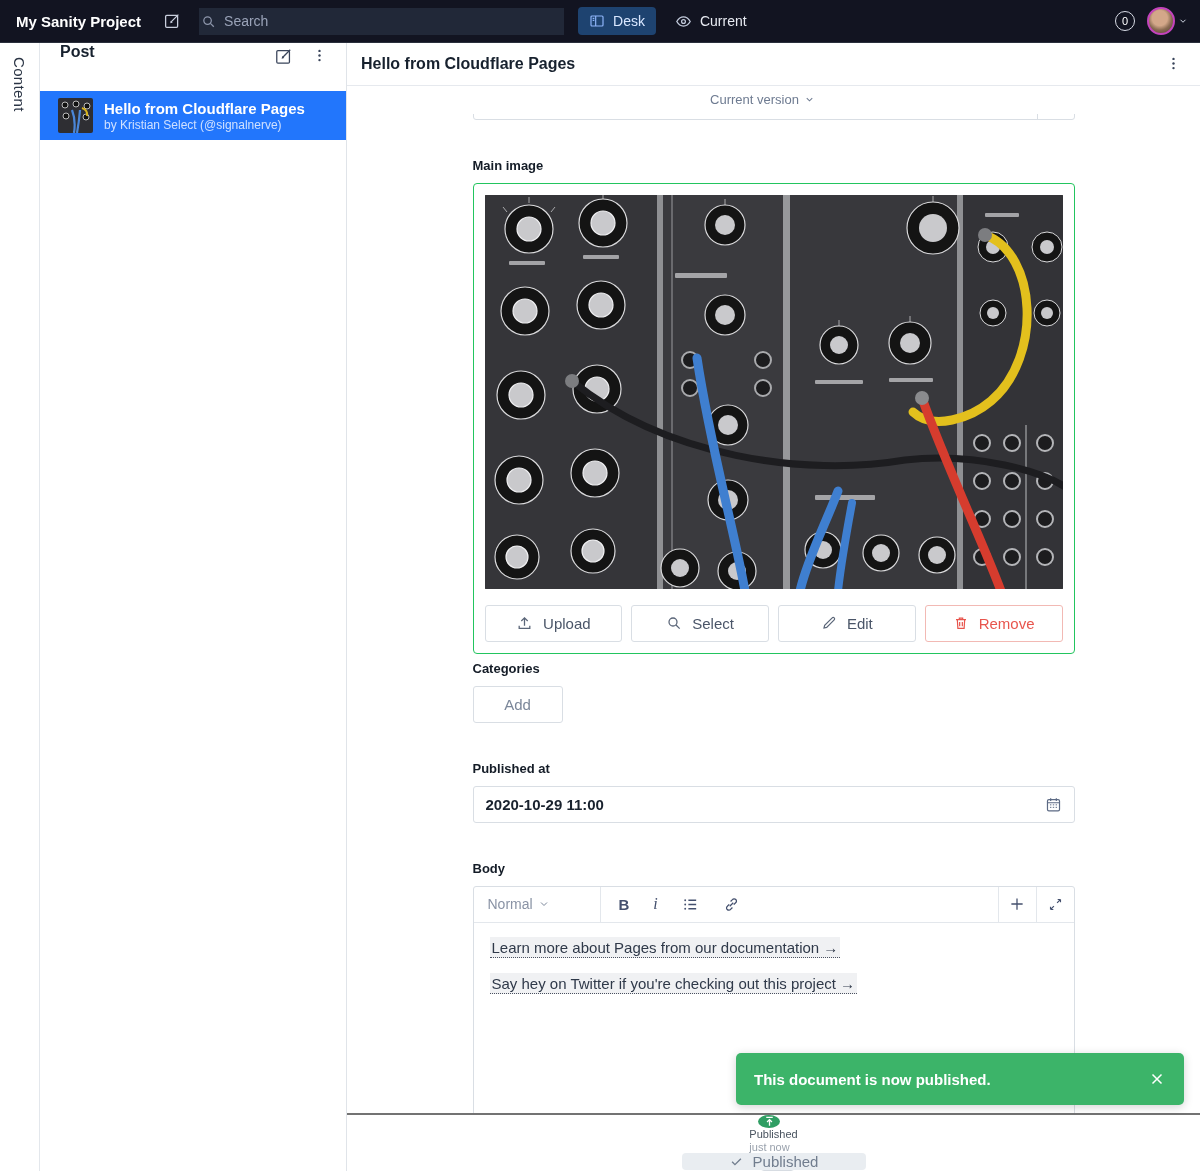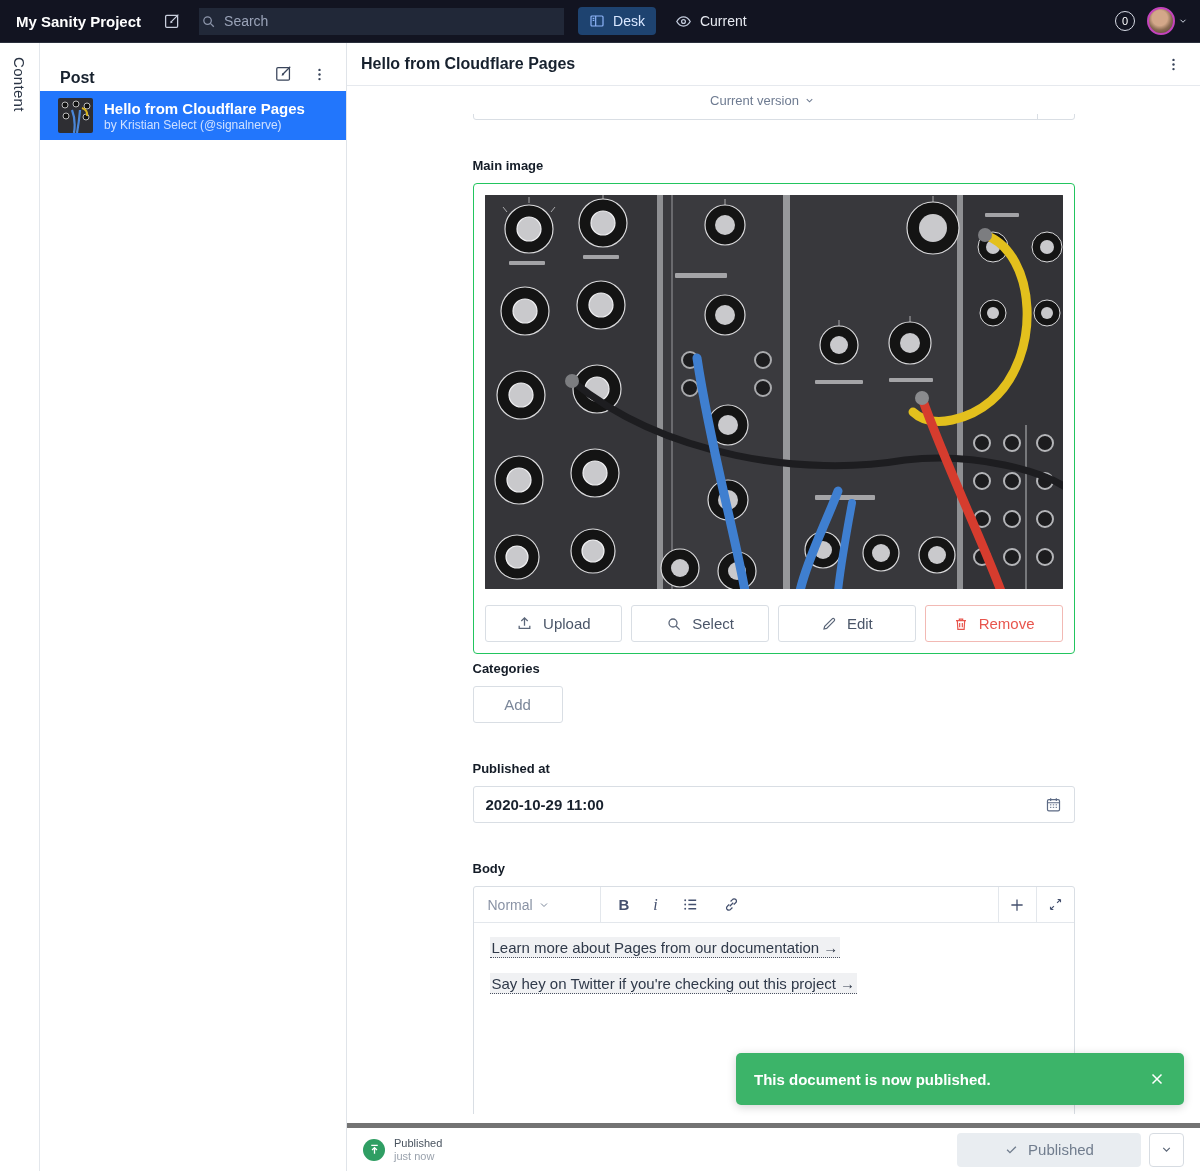--- a/index.html
+++ b/index.html
@@ -24,21 +24,21 @@
   .avatar-wrap { display:flex; align-items:center; gap:3px; cursor:pointer; }
   .avatar { width:28px; height:28px; border-radius:50%; border:2px solid #c443bd; background:radial-gradient(circle at 45% 38%, #d3a789 0 38%, #8a6b52 60%, #4a3a2e 100%); }
   .av-chev { display:flex; color:#cfd5e1; }
 
   
   .app { display:flex; height:1129px; border-top:1px solid #2a2f3c; }
   .rail { width:40px; background:#fff; border-right:1px solid #e3e7ec; padding-top:14px; display:flex; justify-content:center; }
   .rail-label { writing-mode:vertical-rl; font-size:15px; color:#2b3545; letter-spacing:.3px; cursor:pointer; }
 
   .post-pane { width:307px; background:#fff; border-right:1px solid #e0e4e9; }
-  .pane-header { height:44px; display:flex; align-items:flex-end; padding:0 14px 0 20px; }
+  .pane-header { height:44px; display:flex; align-items:flex-start; padding:0 14px 0 20px; }
   .pane-title { font-size:16px; font-weight:700; color:#17212e; flex:1; }
   .pane-header button { background:none; border:none; color:#39445a; cursor:pointer; display:flex; padding:4px; }
   .pane-header button + button { margin-left:10px; }
   .post-item { display:flex; align-items:center; gap:11px; padding:7px 10px 7px 18px; margin-top:4px; cursor:pointer; }
   .post-item.selected { background:#2276fc; }
   .thumb { width:35px; height:35px; flex:none; border-radius:2px; overflow:hidden; display:flex; }
   .pi-title { color:#fff; font-size:15px; font-weight:700; line-height:19px; }
   .pi-sub { color:#cfe0ff; font-size:12px; line-height:15px; }
 
   
@@ -85,21 +85,21 @@
   .editor-body { padding:13px 16px; font-size:15px; color:#2f3949; line-height:24px; }
   .editor-body p { margin-bottom:12px; }
   .body-link { background:#f0f1f3; border-bottom:1.5px dotted #4a5160; padding:2px 2px 1px; cursor:pointer; }
 
   
   .toast { position:absolute; left:389px; right:16px; bottom:66px; height:52px; background:#3cb469; border-radius:5px; display:flex; align-items:center; padding:0 18px; box-shadow:0 2px 10px rgba(0,0,0,.18); z-index:5; }
   .toast span { color:#fff; font-size:15px; font-weight:700; flex:1; }
   .toast button { background:none; border:none; color:#7fcf9d; cursor:pointer; display:flex; }
 
   
-  .doc-footer { height:48px; border-top:5px solid #737373; display:flex; align-items:center; padding:0 16px; background:#fff; margin-top:auto; }
+  .doc-footer { height:58px; border-top:2px solid #737373; display:flex; align-items:center; padding:0 16px; background:#fff; margin-top:auto;flex-direction:column; }
   .pub-circle { width:22px; height:22px; border-radius:50%; background:#2f9e63; color:#fff; display:flex; align-items:center; justify-content:center; margin-right:9px; }
   .pub-text div:first-child { font-size:11px; color:#49535f; }
   .pub-text div.muted { font-size:11px; color:#9aa2ad; margin-top:1px; }
   .f-spacer { flex:1; }
   .publish-btn { width:184px; height:34px; background:#e9edf1; border:none; border-radius:4px; color:#717d8e; font-size:15px; display:flex; align-items:center; justify-content:center; gap:9px; cursor:default; }
   .chev-btn { width:35px; height:34px; margin-left:8px; background:#fff; border:1px solid #d7dce2; border-radius:4px; color:#5a6576; display:flex; align-items:center; justify-content:center; cursor:pointer; }
 
   svg { display:block; }
 </style>
 </head>

